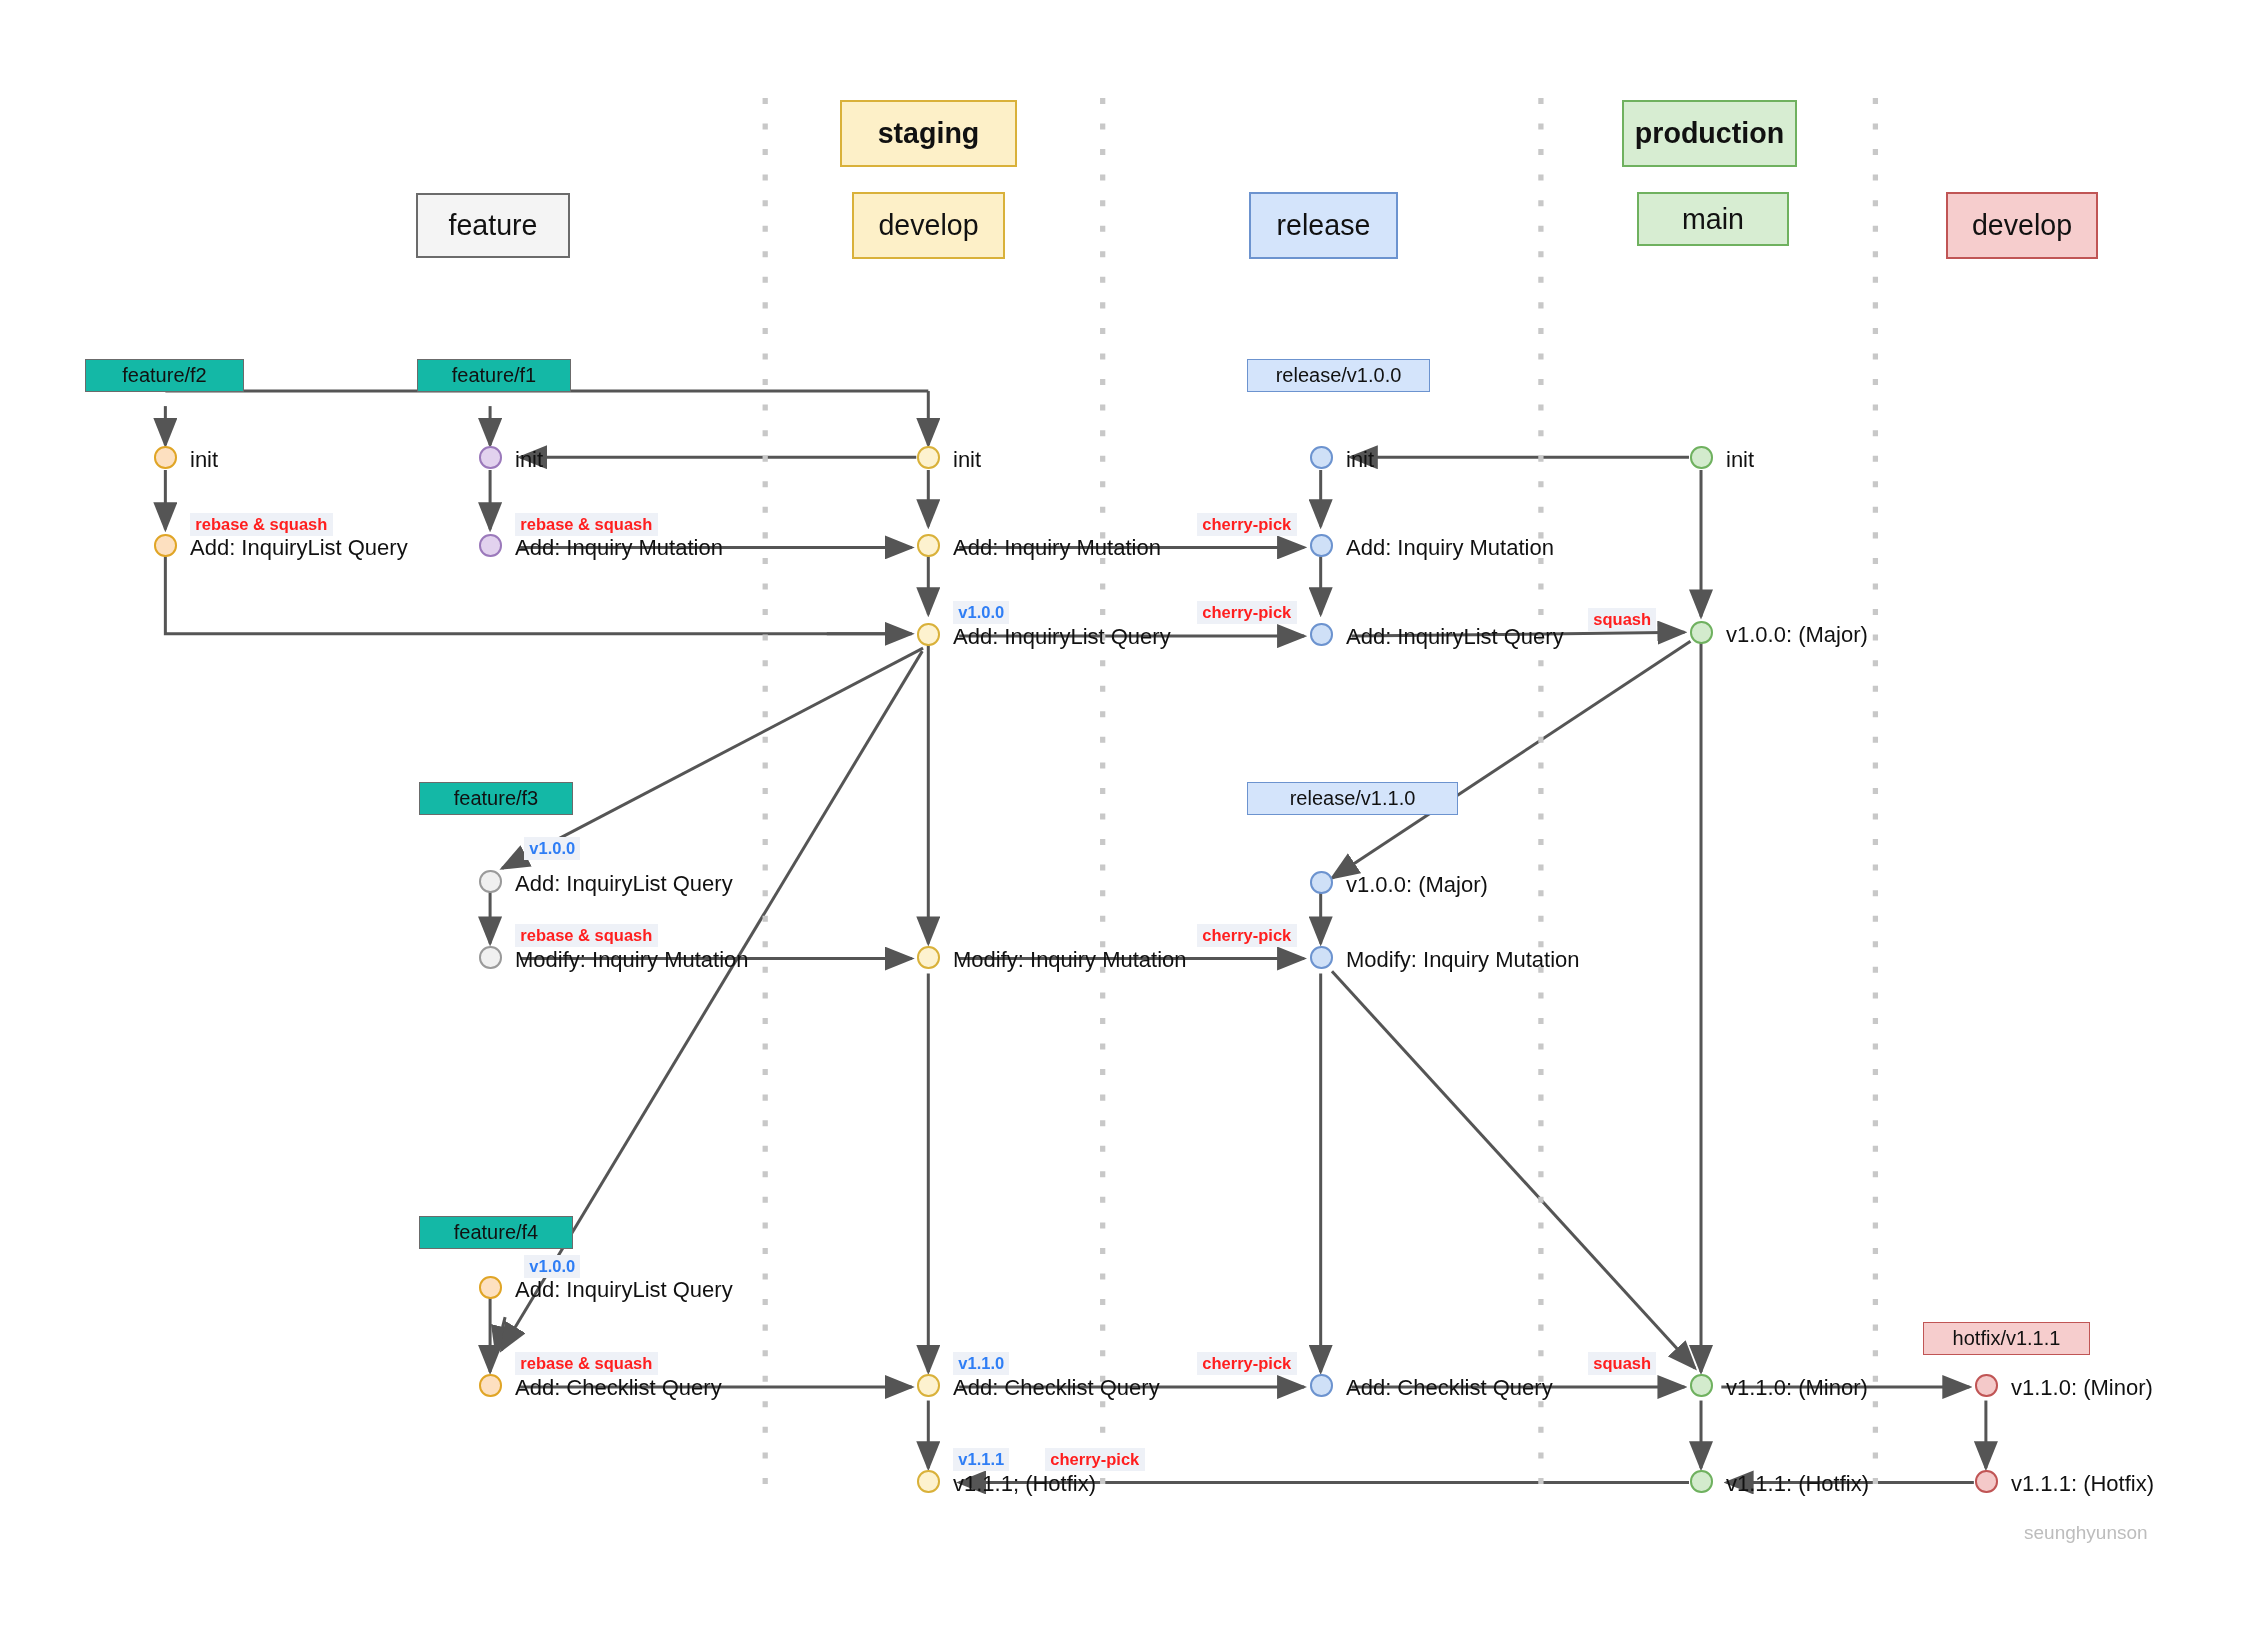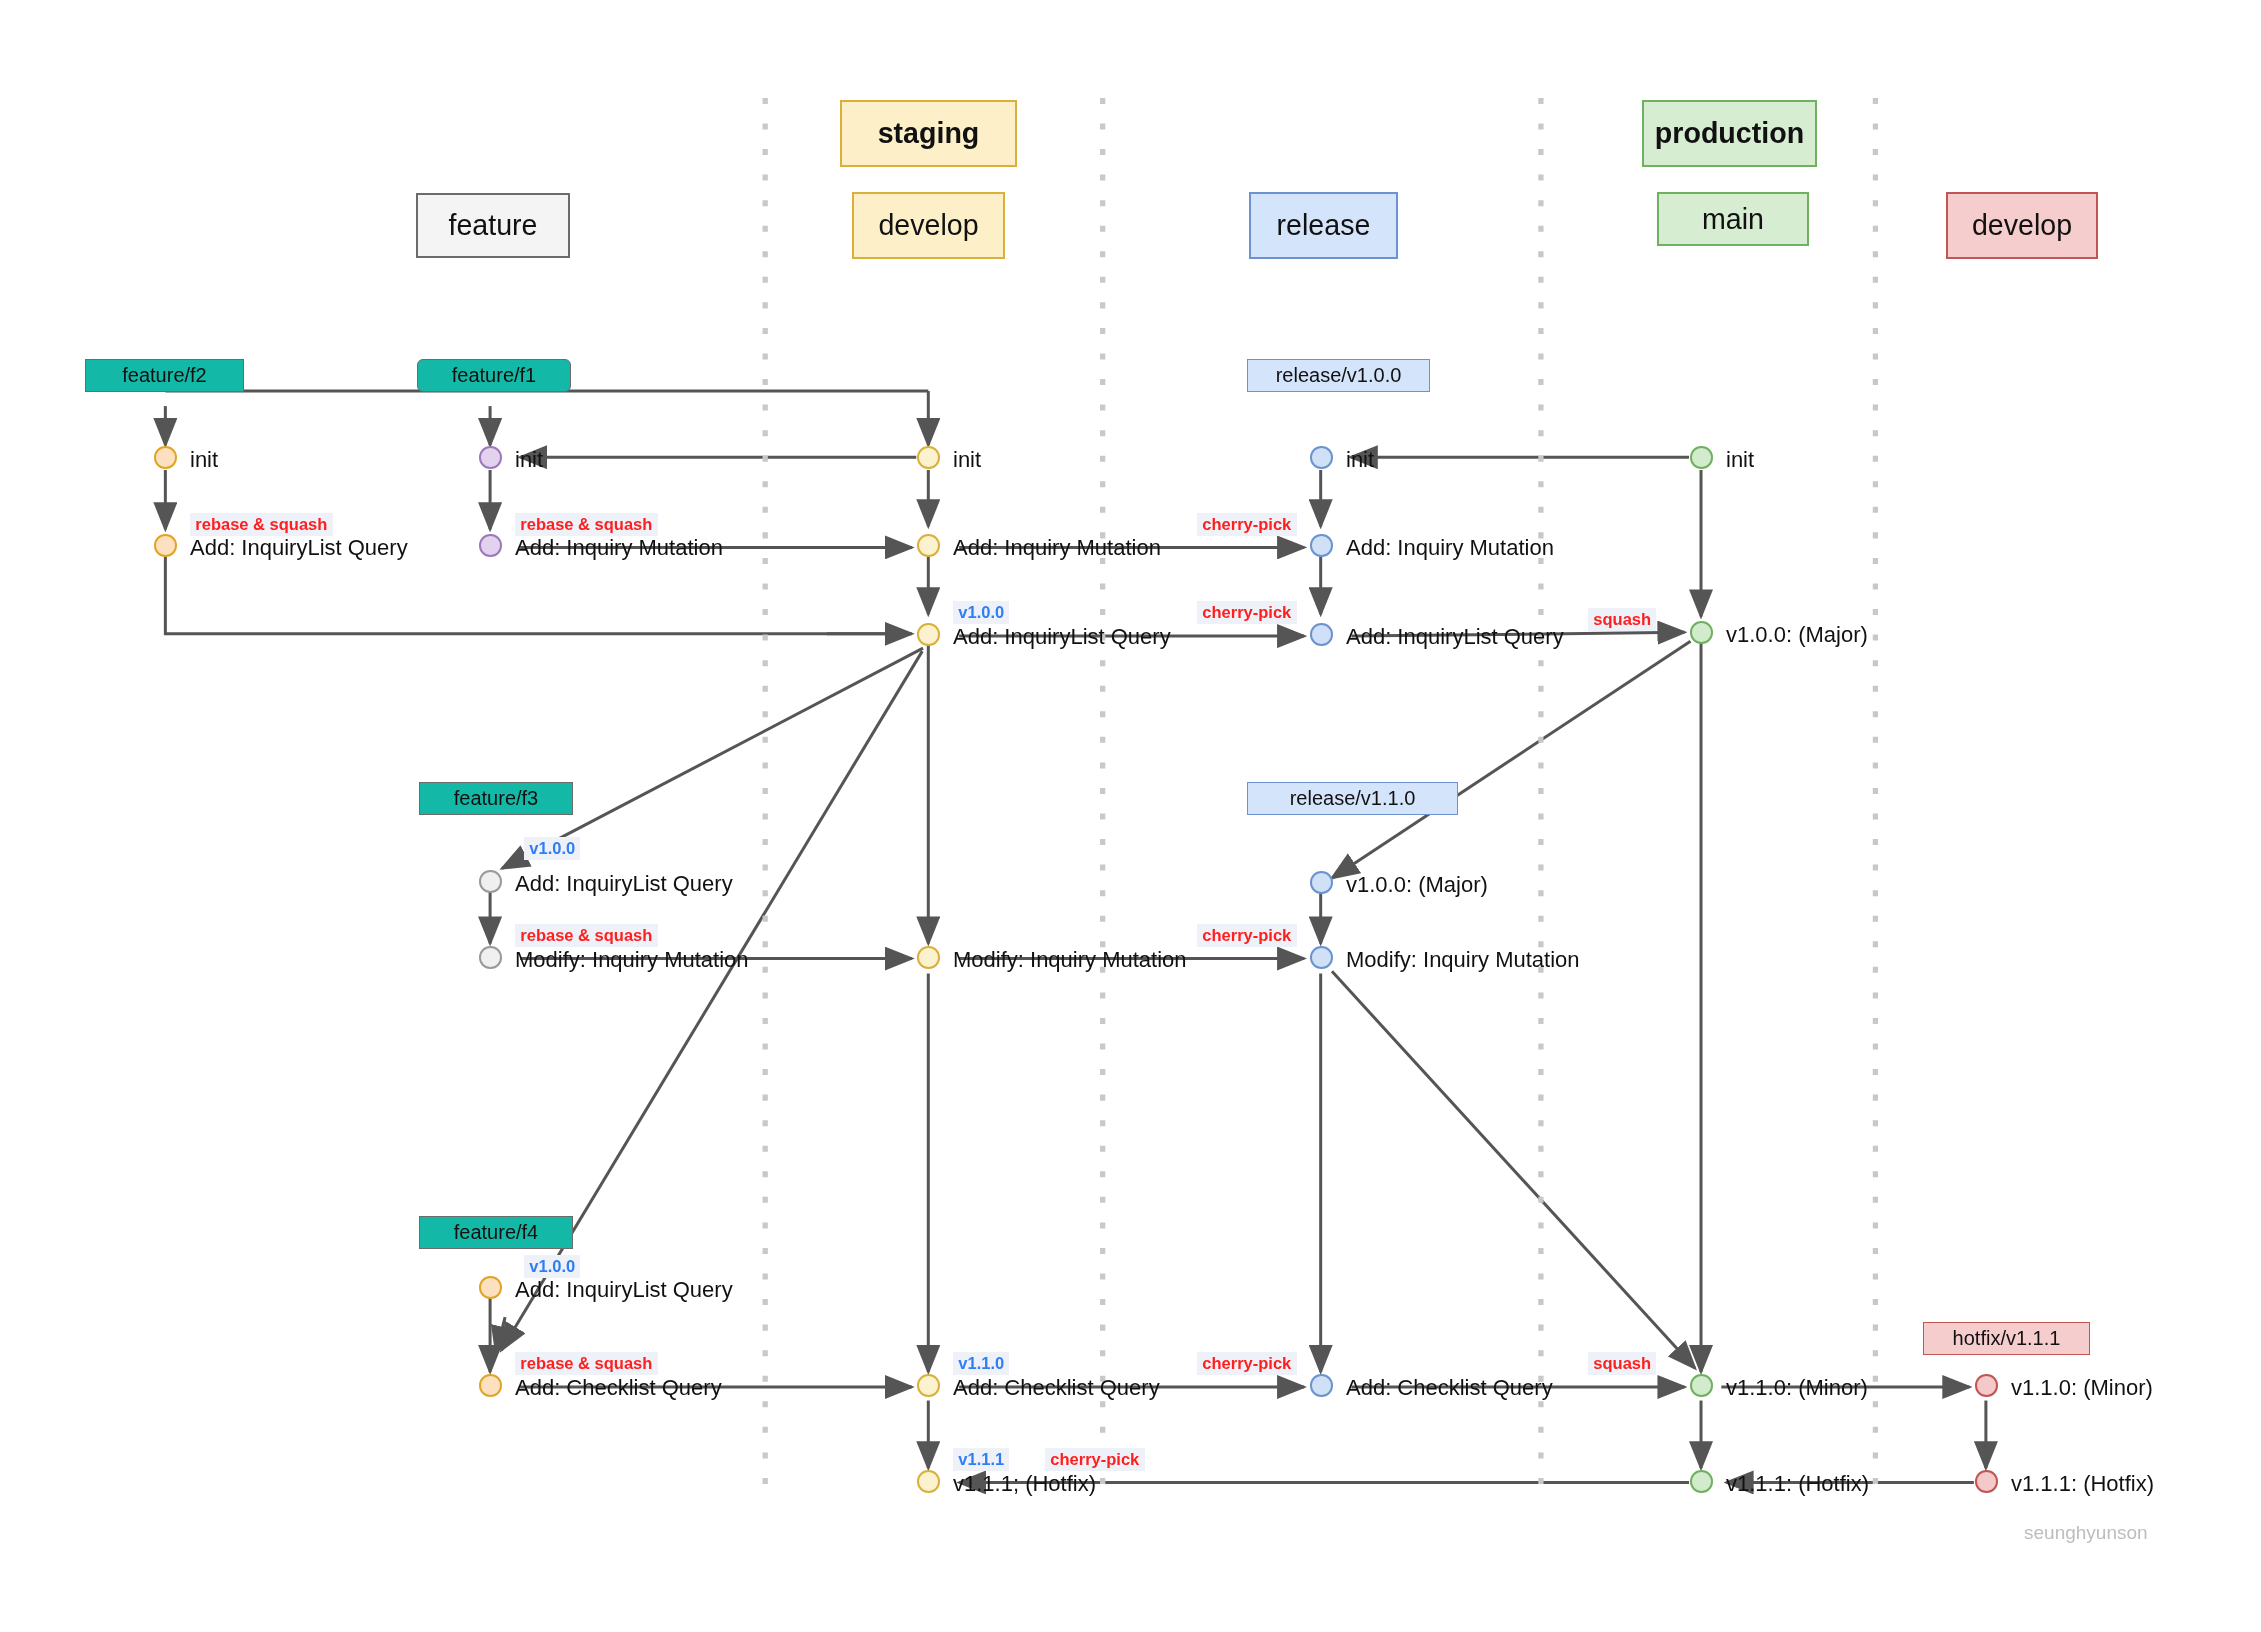--- a/index.html
+++ b/index.html
@@ -6,21 +6,21 @@
   body{font-family:"Liberation Sans", sans-serif;}
   #canvas{position:relative;width:2261px;height:1633px;background:#ffffff;overflow:hidden;}
   svg.edges{position:absolute;left:0;top:0;width:2261px;height:1633px;pointer-events:none;}
 
   
   .lane-box{position:absolute;display:flex;align-items:center;justify-content:center;
     box-sizing:border-box;font-size:28.6px;color:#111;}
   .lane-box.gray{background:#f4f4f4;border:2.3px solid #6b6b6b;}
   .lane-box.yellow{background:#fdf0c8;border:2.3px solid #d9b13a;}
   .lane-box.blue{background:#d4e4fb;border:2.3px solid #6c93cf;}
-  .lane-box.green{background:#d7edd2;border:2.3px solid #6fb15f;margin-left:20px;}
+  .lane-box.green{background:#d7edd2;border:2.3px solid #6fb15f;}
   .lane-box.red{background:#f6cdcd;border:2.3px solid #c05555;}
   .lane-box.bold{font-weight:bold;}
 
   
   .branch-chip{position:absolute;display:flex;align-items:center;justify-content:center;
     box-sizing:border-box;font-size:20px;color:#111;}
   .branch-chip.gray{background:#14b8a6;border:1.5px solid #6b6b6b;}
   .branch-chip.blue{background:#d4e4fb;border:1.5px solid #6c93cf;}
   .branch-chip.red{background:#f6cdcd;border:1.5px solid #c05555;}
 
@@ -161,21 +161,21 @@
   <div class="lane-box green" style="left:1637px;top:192px;width:152px;height:54px;">
     <span>main</span>
   </div>
   <div class="lane-box red" style="left:1946px;top:192px;width:152px;height:67px;">
     <span>develop</span>
   </div>
 
   <div class="branch-chip gray" style="left:85px;top:359px;width:159px;height:33px;">
     <span>feature/f2</span>
   </div>
-  <div class="branch-chip gray" style="left:417px;top:359px;width:154px;height:33px;border-radius:6px;">
+  <div class="branch-chip gray" style="left:417px;top:359px;width:154px;height:33px;">
     <span>feature/f1</span>
   </div>
   <div class="branch-chip blue" style="left:1247px;top:359px;width:183px;height:33px;">
     <span>release/v1.0.0</span>
   </div>
   <div class="branch-chip gray" style="left:419px;top:782px;width:154px;height:33px;">
     <span>feature/f3</span>
   </div>
   <div class="branch-chip blue" style="left:1247px;top:782px;width:211px;height:33px;">
     <span>release/v1.1.0</span>

